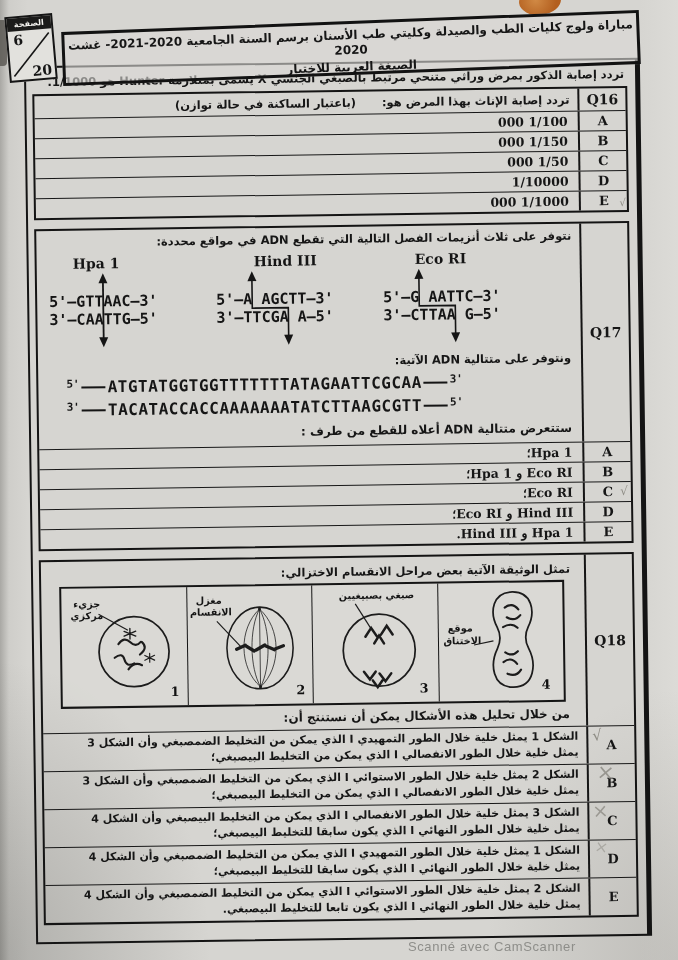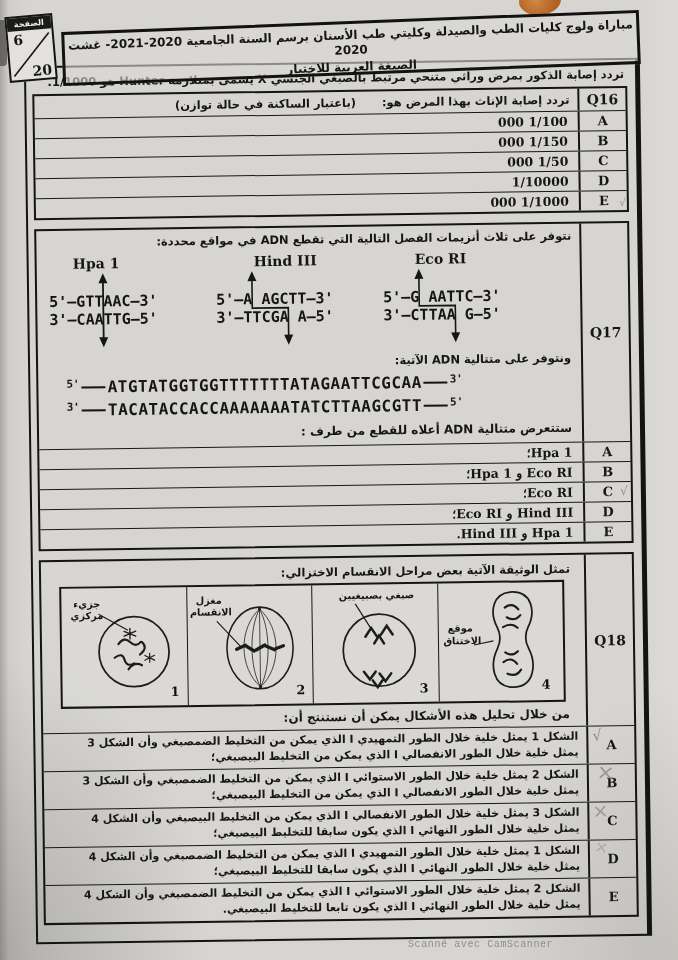--- a/index.html
+++ b/index.html
@@ -70,21 +70,21 @@
   .strip{direction:ltr;display:flex;border:2px solid #151515;margin:2px 12px 2px 14px;height:118px;background:rgba(226,225,221,.35);}
   .stripcell{flex:1;position:relative;}
   .stripcell + .stripcell{border-left:1.8px solid #151515;}
   .stripcell svg{display:block;width:100%;height:114px;}
   .cellline{stroke:#1c1c1c;fill:none;}
   .chrom{stroke:#1c1c1c;fill:none;stroke-linecap:round;}
   .cap{font-family:"DejaVu Sans",sans-serif;font-weight:bold;font-size:10px;fill:#151515;}
   .fignum{font-family:"DejaVu Serif",serif;font-weight:bold;font-size:13px;fill:#111;}
   .analysis{text-align:right;font-weight:bold;font-size:12px;padding:3px 8px 3px 0;}
   .opttext{flex:1;direction:rtl;text-align:right;font-weight:bold;font-size:11px;line-height:16px;padding:2px 8px 3px 18px;}
-  .watermark{position:absolute;left:408px;top:939px;font-size:10px;color:#8e8e8a;letter-spacing:.6px;font-family:Liberation Mono, monospace;}
+  .watermark{position:absolute;left:408px;top:939px;font-size:13px;color:#8e8e8a;letter-spacing:.6px;font-family:Liberation Sans, sans-serif;}
 </style>
 </head>
 <body>
 
 <div class="paper">
   <div class="corner-mark"></div>
   <div class="blob"></div>
 
   <div class="pagebox">
     <div class="pagebox-head">الصفحة</div>

